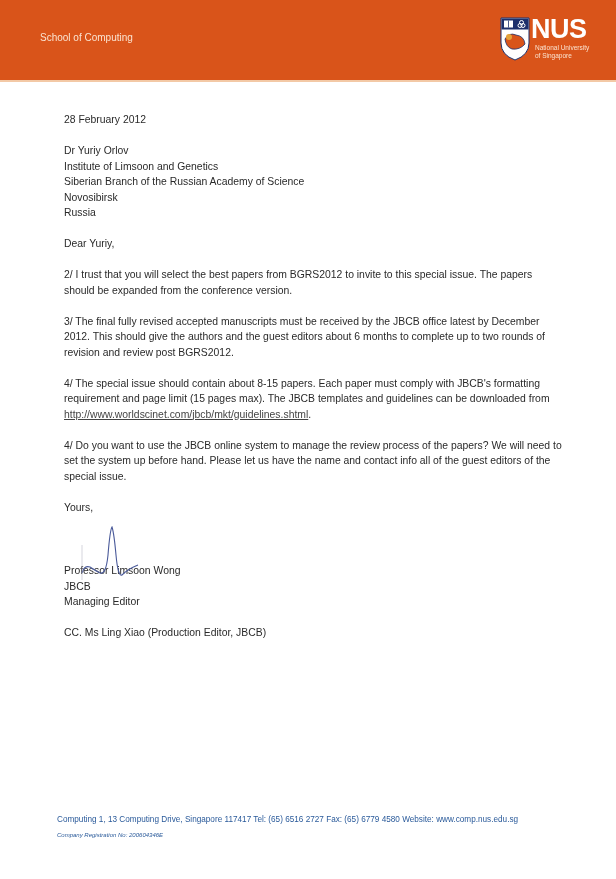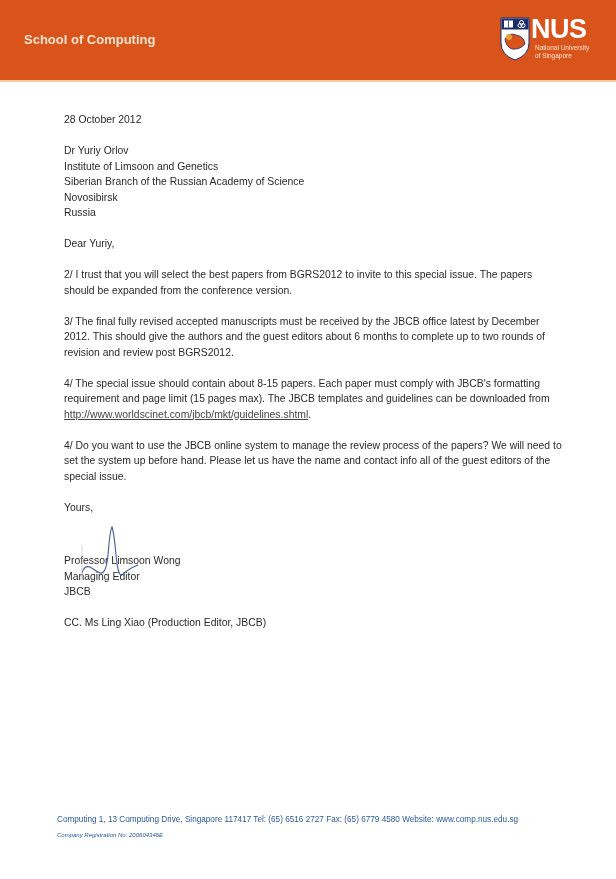--- a/index.html
+++ b/index.html
@@ -1,20 +1,20 @@
 <!DOCTYPE html>
 <html><head>
   <meta charset="utf-8">
   <style>
     html, body { margin: 0; padding: 0; background: #ffffff; }
     body { width: 616px; height: 879px; position: relative; overflow: hidden;
            font-family: "Liberation Sans", "DejaVu Sans", sans-serif; color: #222; }
     .header { position: absolute; left: 0; top: 0; width: 616px; height: 80px; background: #d9541a; }
     .header-line { position: absolute; left: 0; top: 80px; width: 616px; height: 2px; background: #f3c9a6; }
-    .school { position: absolute; left: 24px; top: 32px; color: #fbe3d0; font-size: 13px; font-weight: bold; }
+    .school { position: absolute; left: 40px; top: 32px; color: #fbe3d0; font-size: 10px; font-weight: normal; }
     .crest { position: absolute; left: 500px; top: 17px; width: 30px; height: 44px; }
     .nus-word { position: absolute; left: 531px; top: 14px; color: #ffffff; font-size: 27px; font-weight: bold; letter-spacing: -0.5px; line-height: 30px; }
     .nus-sub { position: absolute; left: 535px; top: 44px; color: #fbe3d0; font-size: 6.5px; line-height: 8px; }
     .letter { position: absolute; left: 64px; top: 112px; width: 500px; font-size: 10.4px; line-height: 15.5px; color: #2a2a2a; }
     .letter p { margin: 0 0 15.5px 0; }
     .link { color: #444; text-decoration: underline; }
     .signature { position: absolute; left: 80px; top: 525px; width: 60px; height: 60px; }
     .footer { position: absolute; left: 57px; top: 815px; font-size: 8.2px; color: #2a5a9a; white-space: nowrap; text-align: right; }
     .footer-reg { position: absolute; left: 57px; top: 832px; font-size: 6px; color: #2a5a9a; font-style: italic; }
   </style>
@@ -36,41 +36,41 @@
   <path d="M5 22 Q9 15 16 18 Q24 19 25 27 Q20 33 12 32 Q6 30 5 22 Z" fill="#d9541a" stroke="#1d2f6b" stroke-width="0.8"></path>
   <circle cx="9" cy="20" r="3" fill="#e5a33a"></circle>
 </svg>
 <div class="nus-word">NUS</div>
 <div class="nus-sub">
   <div>National University</div>
   <div>of Singapore</div>
 </div>
 
 <div class="letter">
-  <p>28 October 2012</p>
+  <p>28 February 2012</p>
   <p class="block">
     <span style="display:block">Dr Yuriy Orlov</span>
     <span style="display:block">Institute of Limsoon and Genetics</span>
     <span style="display:block">Siberian Branch of the Russian Academy of Science</span>
     <span style="display:block">Novosibirsk</span>
     <span style="display:block">Russia</span>
   </p>
   <p>Dear Yuriy,</p>
   <p>2/ I trust that you will select the best papers from BGRS2012 to invite to this special issue. The papers should be expanded from the conference version.</p>
   <p>3/ The final fully revised accepted manuscripts must be received by the JBCB office latest by December 2012. This should give the authors and the guest editors about 6 months to complete up to two rounds of revision and review post BGRS2012.</p>
   <p>
     <span>4/ The special issue should contain about 8-15 papers. Each paper must comply with JBCB's formatting requirement and page limit (15 pages max). The JBCB templates and guidelines can be downloaded from</span>
     <a class="link">http://www.worldscinet.com/jbcb/mkt/guidelines.shtml</a><span>.</span>
   </p>
   <p>4/ Do you want to use the JBCB online system to manage the review process of the papers? We will need to set the system up before hand. Please let us have the name and contact info all of the guest editors of the special issue.</p>
-  <p style="margin-bottom:38px">Yours,</p>
+  <p style="margin-bottom:48px">Yours,</p>
   <p class="block">
     <span style="display:block">Professor Limsoon Wong</span>
+    <span style="display:block">JBCB</span>
     <span style="display:block">Managing Editor</span>
-    <span style="display:block">JBCB</span>
   </p>
   <p>CC. Ms Ling Xiao (Production Editor, JBCB)</p>
 </div>
 
 <svg class="signature" viewBox="0 0 60 60">
   <path d="M2 48 Q4 40 10 42 Q16 46 20 48 Q26 50 28 30 Q30 5 32 2 Q34 8 36 30 Q38 52 42 50 Q48 44 58 40" fill="none" stroke="#4a5a9a" stroke-width="1.1"></path>
   <line x1="2" y1="20" x2="2" y2="55" stroke="#b8b8c8" stroke-width="0.6"></line>
 </svg>
 
 <div class="footer">Computing 1, 13 Computing Drive, Singapore 117417  Tel: (65) 6516 2727  Fax: (65) 6779 4580  Website: www.comp.nus.edu.sg</div>

